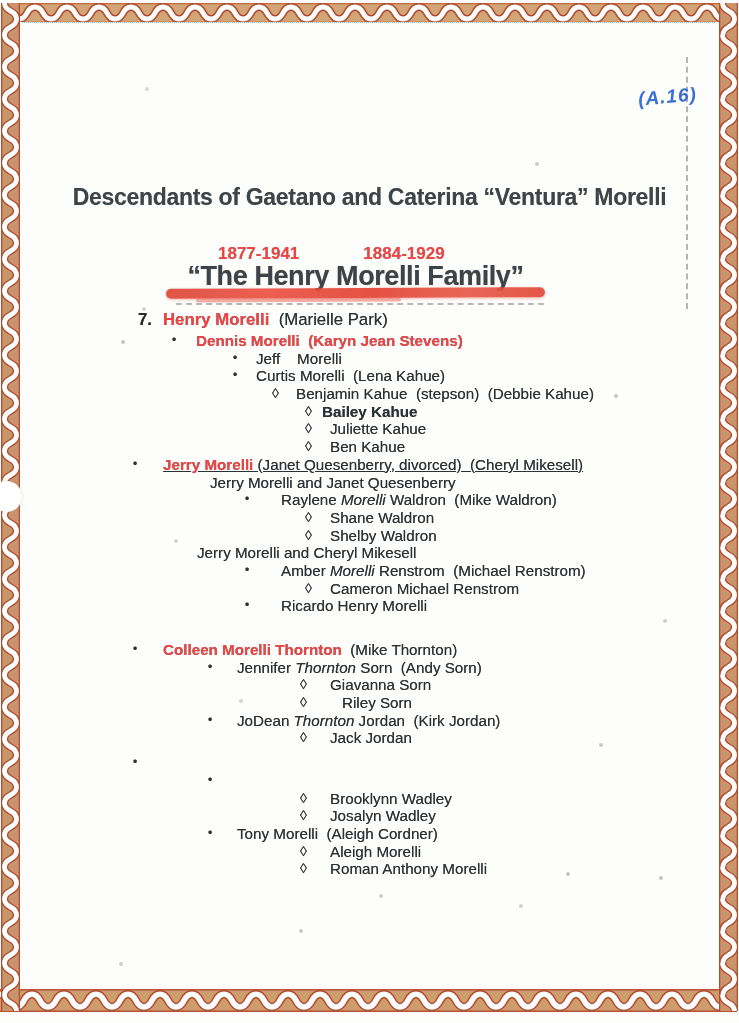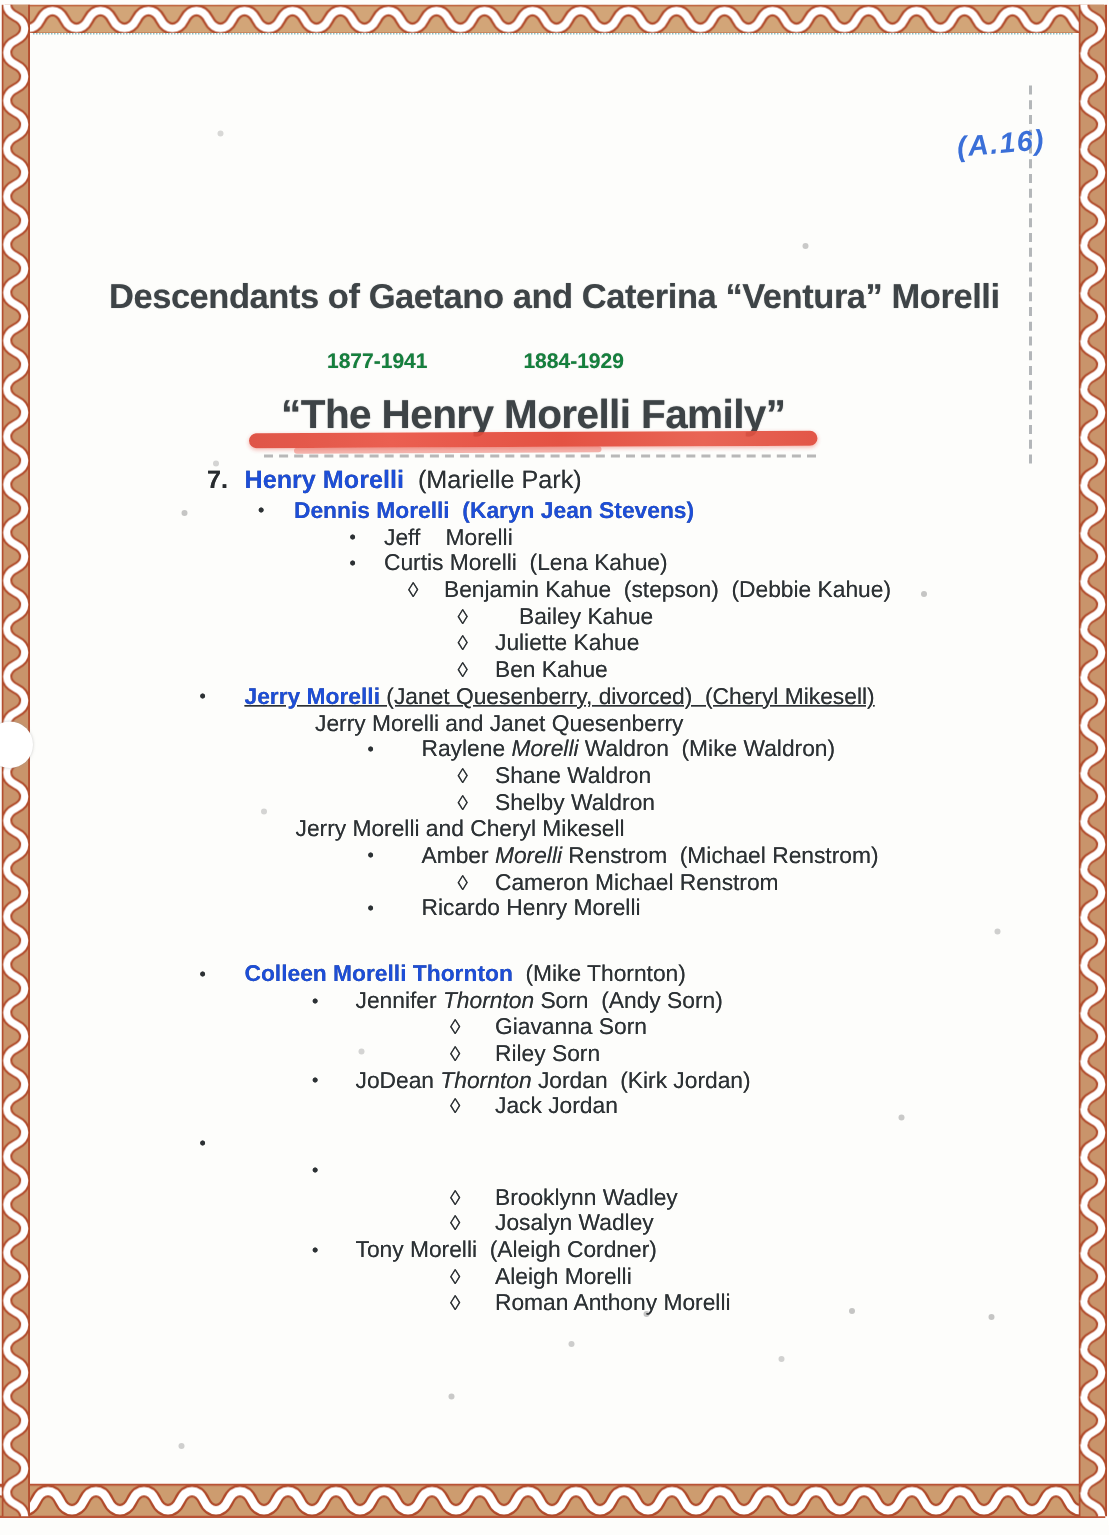--- a/index.html
+++ b/index.html
@@ -20,21 +20,21 @@
                   border-left:2px dashed #9b9fa3;opacity:.75;}
   
   #annotation{position:absolute;left:638px;top:86px;color:#3a6fd8;font-size:19px;
               font-style:italic;font-weight:700;transform:rotate(-5deg);letter-spacing:1px;}
   #title{position:absolute;left:0;right:0;top:106px;text-align:center;
          font-size:43px;font-weight:700;color:#42484b;letter-spacing:-1px;
          text-shadow:0 0 1px rgba(62,68,71,.55);}
   #subtitle{position:absolute;left:0;right:0;top:184px;text-align:center;
             font-size:23px;font-weight:700;color:#3e4447;letter-spacing:-.3px;
             text-shadow:0 0 .6px rgba(62,68,71,.5);}
-  #dates{position:absolute;left:218px;top:232px;font-size:14px;font-weight:700;color:#15803d;
+  #dates{position:absolute;left:218px;top:244px;font-size:17px;font-weight:700;color:#ef4444;
          text-shadow:0 0 .5px rgba(62,68,71,.5);}
   #dates .d2{margin-left:64px;}
   #section-heading{position:absolute;left:0;right:0;top:261px;text-align:center;
                    transform:translateX(-14px);font-size:27px;font-weight:700;color:#3d4346;
                    letter-spacing:-.4px;text-shadow:0 0 .8px rgba(60,66,69,.55);}
   #red-underline{position:absolute;left:166px;top:288px;width:379px;height:10px;border-radius:6px;
                  background:linear-gradient(90deg,#dd4738,#ea5243 25%,#e24434 55%,#e85948 80%,#e04939);
                  opacity:.92;transform:rotate(-.25deg);box-shadow:0 1px 3px rgba(226,70,55,.45);}
   #red-underline-tail{position:absolute;left:196px;top:298px;width:205px;height:4px;border-radius:3px;
                  background:rgba(233,92,77,.45);transform:rotate(-.3deg);}
@@ -43,21 +43,21 @@
   
   #tree{position:absolute;left:0;top:309px;width:739px;}
   .tl{position:relative;height:17.7px;font-size:15.2px;line-height:17.4px;
       text-shadow:0 0 .4px rgba(44,49,52,.75);}
   .tl.big{height:23px;font-size:16.8px;line-height:21px;}
   .tl .marker{position:absolute;top:0;}
   .tl .txt{position:absolute;top:0;white-space:pre;}
   .tl .dot{font-size:12px;}
   .tl .dia{font-size:14px;}
   .seg{white-space:pre;}
-  .seg.b{font-weight:700;color:#1d4ed8;}
+  .seg.b{font-weight:700;color:#ef4444;}
   .seg.i{font-style:italic;}
   .num{font-weight:700;color:#272b2e;}
   
   #noise{position:absolute;left:0;top:0;width:2px;height:2px;border-radius:50%;background:transparent;
     box-shadow:122px 341px 0 1px rgba(70,70,70,.30),536px 163px 0 1px rgba(70,70,70,.28),
       143px 308px 0 1px rgba(70,70,70,.22),615px 395px 0 1px rgba(70,70,70,.30),
       175px 540px 0 1px rgba(70,70,70,.22),300px 930px 0 1px rgba(70,70,70,.28),
       430px 875px 0 1px rgba(70,70,70,.30),664px 620px 0 1px rgba(70,70,70,.25),
       240px 700px 0 1px rgba(70,70,70,.22),600px 744px 0 1px rgba(70,70,70,.28),
       660px 877px 0 1px rgba(70,70,70,.30),120px 963px 0 1px rgba(70,70,70,.25),
@@ -155,21 +155,21 @@
       <div class="tl">
         <span class="marker dot" style="left: 233px;">•</span>
         <span class="txt" style="left: 256px;"><span class="seg">Curtis Morelli  (Lena Kahue)</span></span>
       </div>
       <div class="tl">
         <span class="marker dia" style="left: 272px;">◊</span>
         <span class="txt" style="left: 296px;"><span class="seg">Benjamin Kahue  (stepson)  (Debbie Kahue)</span></span>
       </div>
       <div class="tl">
         <span class="marker dia" style="left: 305px;">◊</span>
-        <span class="txt" style="left: 346px;"><span class="seg">Bailey Kahue</span></span>
+        <span class="txt" style="left: 322px; font-weight: bold;"><span class="seg">Bailey Kahue</span></span>
       </div>
       <div class="tl">
         <span class="marker dia" style="left: 305px;">◊</span>
         <span class="txt" style="left: 330px;"><span class="seg">Juliette Kahue</span></span>
       </div>
       <div class="tl">
         <span class="marker dia" style="left: 305px;">◊</span>
         <span class="txt" style="left: 330px;"><span class="seg">Ben Kahue</span></span>
       </div>
       <div class="tl">
@@ -213,21 +213,21 @@
       <div class="tl">
         <span class="marker dot" style="left: 208px;">•</span>
         <span class="txt" style="left: 237px;"><span class="seg">Jennifer </span><span class="seg i">Thornton</span><span class="seg"> Sorn  (Andy Sorn)</span></span>
       </div>
       <div class="tl">
         <span class="marker dia" style="left: 300px;">◊</span>
         <span class="txt" style="left: 330px;"><span class="seg">Giavanna Sorn</span></span>
       </div>
       <div class="tl">
         <span class="marker dia" style="left: 300px;">◊</span>
-        <span class="txt" style="left: 330px; text-align: right;"><span class="seg">Riley Sorn</span></span>
+        <span class="txt" style="left: 342px; text-align: right;"><span class="seg">Riley Sorn</span></span>
       </div>
       <div class="tl">
         <span class="marker dot" style="left: 208px;">•</span>
         <span class="txt" style="left: 237px;"><span class="seg">JoDean </span><span class="seg i">Thornton</span><span class="seg"> Jordan  (Kirk Jordan)</span></span>
       </div>
       <div class="tl">
         <span class="marker dia" style="left: 300px;">◊</span>
         <span class="txt" style="left: 330px;"><span class="seg">Jack Jordan</span></span>
       </div>
       <div class="tl" style="margin-top: 7px;">

